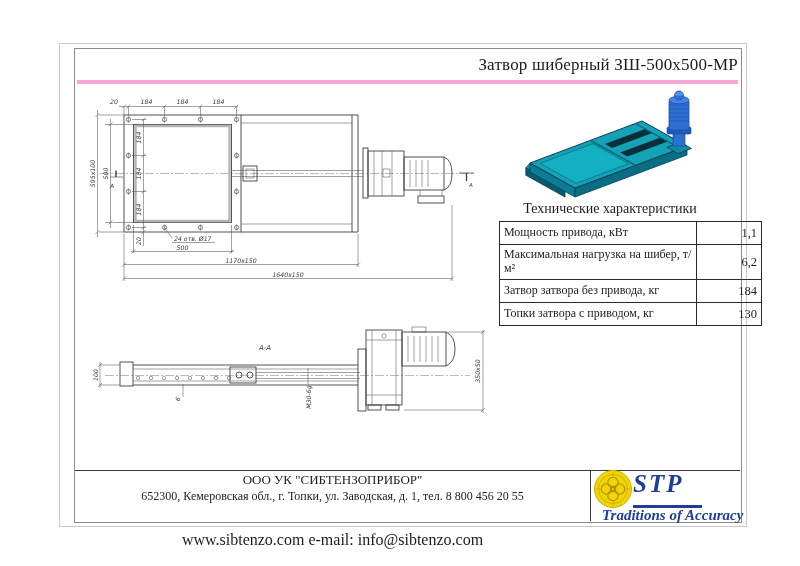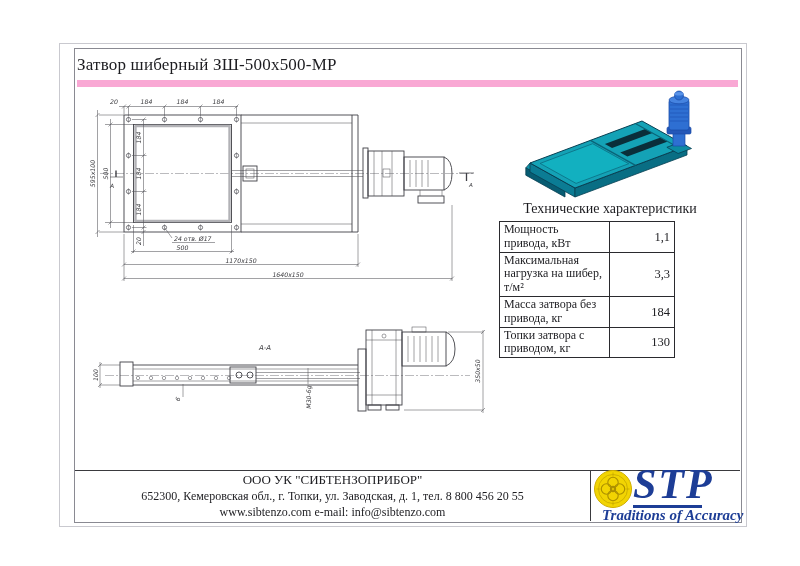--- a/index.html
+++ b/index.html
@@ -1,37 +1,37 @@
 <!DOCTYPE html>
 <html><head>
 <meta charset="utf-8">
 <style>
   html,body{margin:0;padding:0;background:#fff;}
   #page{position:relative;width:800px;height:566px;background:#fff;overflow:hidden;
         font-family:"Liberation Serif",serif;color:#1c1c20;}
   .abs{position:absolute;}
   #outer-frame{left:59px;top:43px;width:686px;height:482px;border:1px solid #c9c9cf;}
   #inner-frame{left:74px;top:48px;width:666px;height:473px;border:1.5px solid #8a8a92;}
-  #title-bar{left:77px;top:49px;width:661px;height:31px;border-bottom:7px solid #f9a8d4;
-             display:flex;align-items:center;justify-content:flex-start;font-size:17px;letter-spacing:.2px;}
+  #title-bar{left:77px;top:49px;width:661px;height:31px;border-bottom:4px solid #f9a8d4;
+             display:flex;align-items:center;justify-content:flex-end;font-size:17px;letter-spacing:.2px;}
   #specs-heading{left:499px;top:201px;width:222px;text-align:center;font-size:14px;}
-  #specs-table{left:499px;top:221px;width:176px;border-collapse:collapse;font-size:12px;}
+  #specs-table{left:499px;top:221px;width:263px;border-collapse:collapse;font-size:12px;}
   #specs-table td{border:1px solid #2a2a2e;padding:1px 4px;line-height:1.15;}
   #specs-table td.val{width:56px;text-align:right;font-size:12.5px;}
   #specs-table tr:nth-child(1) td{height:20px;}
   #specs-table tr:nth-child(2) td{height:32px;}
   #specs-table tr:nth-child(3) td{height:20px;}
   #specs-table tr:nth-child(4) td{height:20px;}
   #footer-box{left:75px;top:470px;width:665px;height:51px;border-top:1.2px solid #3a3a3e;}
   #footer-divider{left:590px;top:470px;height:51px;border-left:1px solid #3a3a3e;}
   #footer-text{left:80px;top:472px;width:505px;text-align:center;}
   #footer-text .l1{font-size:13px;line-height:16px;}
   #footer-text .l2{font-size:12px;line-height:16px;}
-  #footer-text .l3{font-size:12px;line-height:16px;}
-  #logo-stp{left:633px;top:464px;font-size:42px;font-weight:bold;font-style:italic;
+  #footer-text .l3{font-size:16px;line-height:16px;margin-top:28px;}
+  #logo-stp{left:633px;top:464px;font-size:25px;font-weight:bold;font-style:italic;
             color:#1d3d96;letter-spacing:2px;line-height:40px;}
   #logo-underline{left:633px;top:505px;width:69px;height:2.5px;background:#1d3d96;}
   #logo-tagline{left:592px;top:507px;width:120px;font-size:15px;font-weight:bold;font-style:italic;
                 color:#1d3d96;white-space:nowrap;padding-left:10px;}
   svg text{font-family:"DejaVu Sans",sans-serif;font-style:italic;fill:#3a3a3e;}
   .ln{stroke:#3f3f45;stroke-width:0.9;fill:none;}
   .th{stroke:#55555a;stroke-width:0.55;fill:none;}
   .thick{stroke:#b2b2b6;stroke-width:2.4;fill:none;}
   .cl{stroke:#77777c;stroke-width:0.5;fill:none;stroke-dasharray:9 2 2 2;}
 </style>
@@ -238,24 +238,24 @@
 
   <div id="specs-heading" class="abs">Технические характеристики</div>
   <table id="specs-table" class="abs">
     <tbody>
         <tr>
       <td>Мощность привода, кВт</td>
       <td class="val">1,1</td>
     </tr>
     <tr>
       <td>Максимальная нагрузка на шибер, т/м²</td>
-      <td class="val">3,3</td>
+      <td class="val">6,2</td>
     </tr>
     <tr>
-      <td>Масса затвора без привода, кг</td>
+      <td>Затвор затвора без привода, кг</td>
       <td class="val">184</td>
     </tr>
     <tr>
       <td>Топки затвора с приводом, кг</td>
       <td class="val">130</td>
     </tr>
   </tbody>
     </table>
 
   <svg class="abs" style="left:80px;top:325px" width="430" height="100" viewBox="80 325 430 100">

